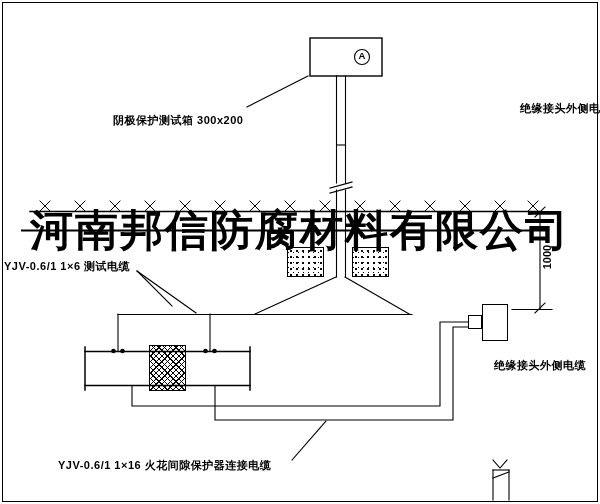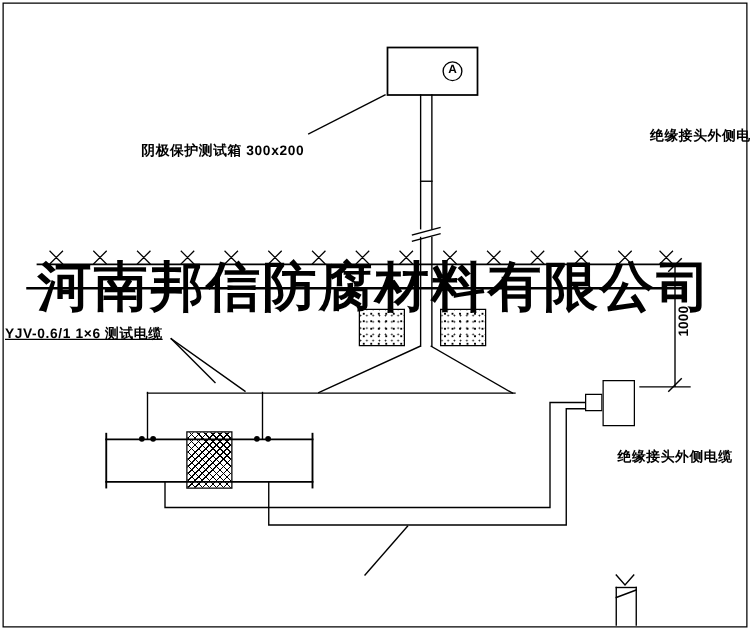--- a/index.html
+++ b/index.html
@@ -141,24 +141,25 @@
 
   <div class="joint" style="left:149px;top:345px;width:37px;height:46px;"></div>
 
   <div class="devbox" style="left:468px;top:315px;width:14px;height:14px;"></div>
   <div class="devbox" style="left:482px;top:304px;width:26px;height:37px;"></div>
 
   <div class="lbl" style="left:113px;top:101px;margin-top:12px;">阴极保护测试箱 300x200</div>
 
   <div class="lbl" style="left:520px;top:101px;">绝缘接头外侧电缆</div>
 
-  <div class="lbl" style="left:4px;top:259px;text-decoration:underline;">YJV-0.6/1 1×6  测试电缆</div>
+  <div class="lbl" style="left:4px;top:259px;">YJV-0.6/1 1×6  测试电缆</div>
 
   <div id="dim-text">1000</div>
 
   <div class="lbl" style="left:494px;top:358px;">绝缘接头外侧电缆</div>
 
+  <div class="lbl" style="left:58px;top:458px;">YJV-0.6/1 1×16  火花间隙保护器连接电缆</div>
 
   <div id="meter-a">A</div>
 
   <div id="watermark">河南邦信防腐材料有限公司</div>
 
 </div>
 
 </body></html>

